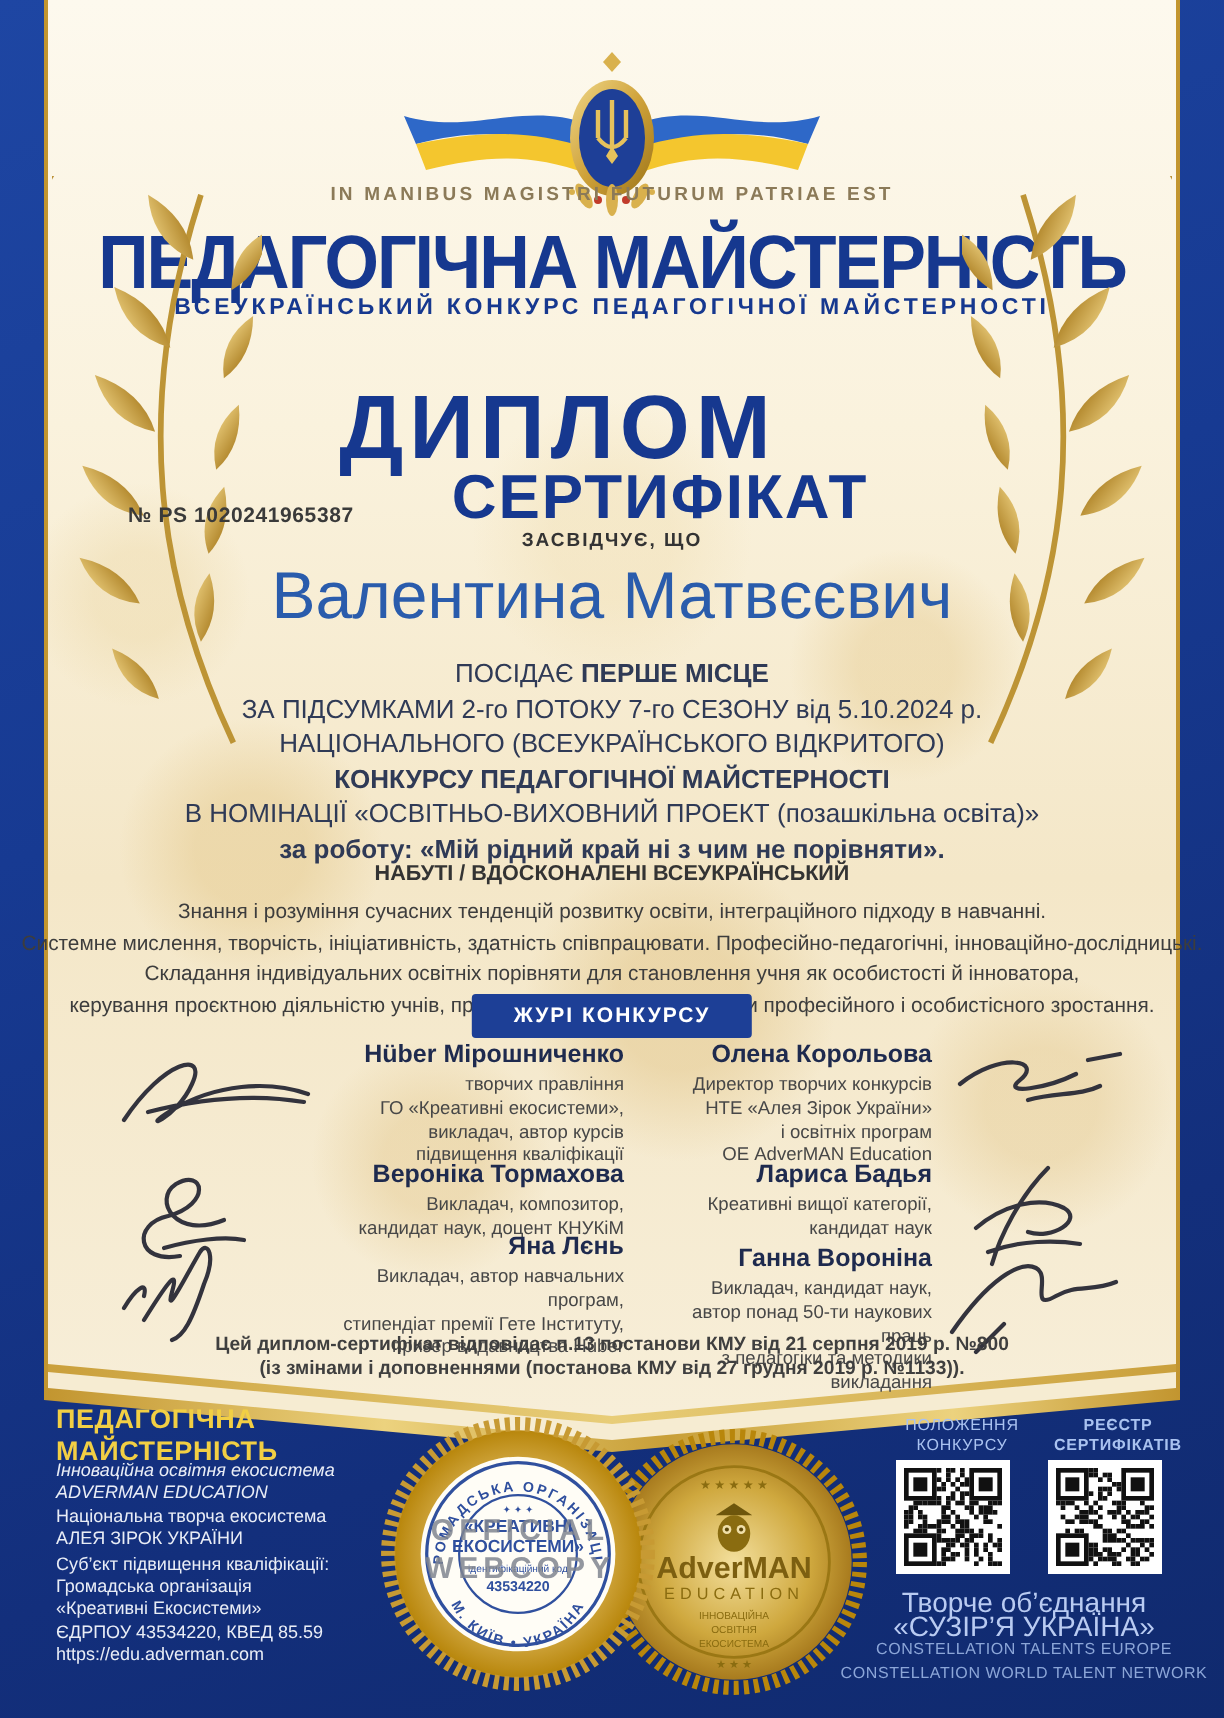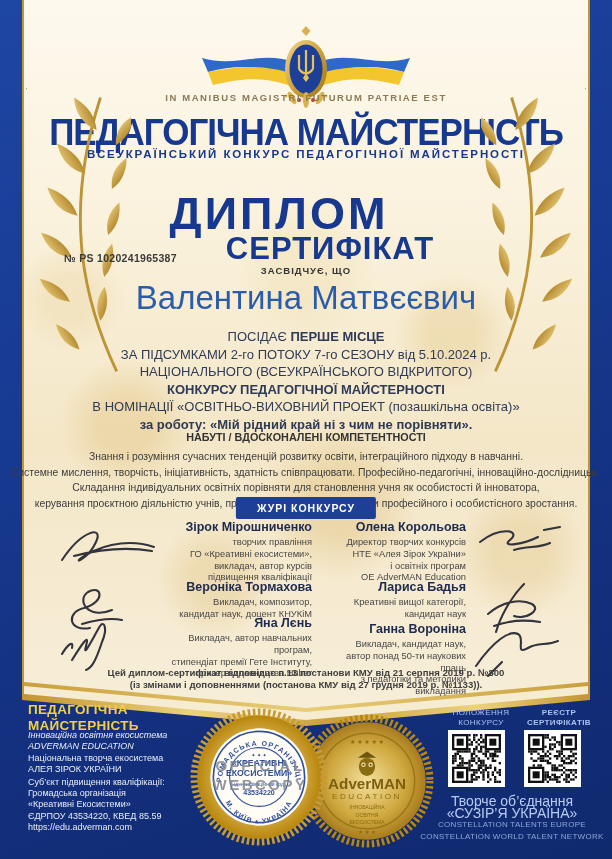--- a/index.html
+++ b/index.html
@@ -183,35 +183,35 @@
     <div class="cx award">
       <div><span>ПОСІДАЄ</span> <span class="b">ПЕРШЕ МІСЦЕ</span></div>
       <div>ЗА ПІДСУМКАМИ 2-го ПОТОКУ 7-го СЕЗОНУ від 5.10.2024 р.</div>
       <div>НАЦІОНАЛЬНОГО (ВСЕУКРАЇНСЬКОГО ВІДКРИТОГО)</div>
       <div class="b">КОНКУРСУ ПЕДАГОГІЧНОЇ МАЙСТЕРНОСТІ</div>
       <div>В НОМІНАЦІЇ «ОСВІТНЬО-ВИХОВНИЙ ПРОЕКТ (позашкільна освіта)»</div>
       <div class="b">за роботу: «Мій рідний край ні з чим не порівняти».</div>
     </div>
 
     <div class="cx comp">
-      <div class="hdr">НАБУТІ / ВДОСКОНАЛЕНІ КОМПЕТЕНТНОСТІ</div>
+      <div class="hdr">НАБУТІ / ВДОСКОНАЛЕНІ ВСЕУКРАЇНСЬКИЙ</div>
       <div>Знання і розуміння сучасних тенденцій розвитку освіти, інтеграційного підходу в навчанні.</div>
       <div>Системне мислення, творчість, ініціативність, здатність співпрацювати. Професійно-педагогічні, інноваційно-дослідницькі.</div>
       <div>Складання індивідуальних освітніх порівняти для становлення учня як особистості й інноватора,</div>
       <div>керування проєктною діяльністю учнів, проєктування власної програми професійного і особистісного зростання.</div>
     </div>
 
     <div class="jury-badge">ЖУРІ КОНКУРСУ</div>
 
     <div class="jcell jl" style="top:520px">
       <div class="sig"><svg viewBox="0 0 104 56">
             <path d="M6,40 C26,10 48,5 40,22 C32,40 12,46 30,35 C52,22 78,20 98,27 M18,36 C45,29 72,27 96,31"></path>
           </svg></div>
       <div class="txt">
-          <div class="name">Зірок Мірошниченко</div>
+          <div class="name">Hüber Мірошниченко</div>
           <div class="role pre">творчих правління
 ГО «Креативні екосистеми»,
 викладач, автор курсів
 підвищення кваліфікації</div>
         </div>
     </div>
     <div class="jcell jl" style="top:580px">
       <div class="sig"><svg viewBox="0 0 104 56">
             <path d="M34,48 C12,52 10,32 28,28 C50,22 46,4 32,12 C20,20 32,40 56,30 M26,44 C40,40 56,38 66,40"></path>
           </svg></div>

